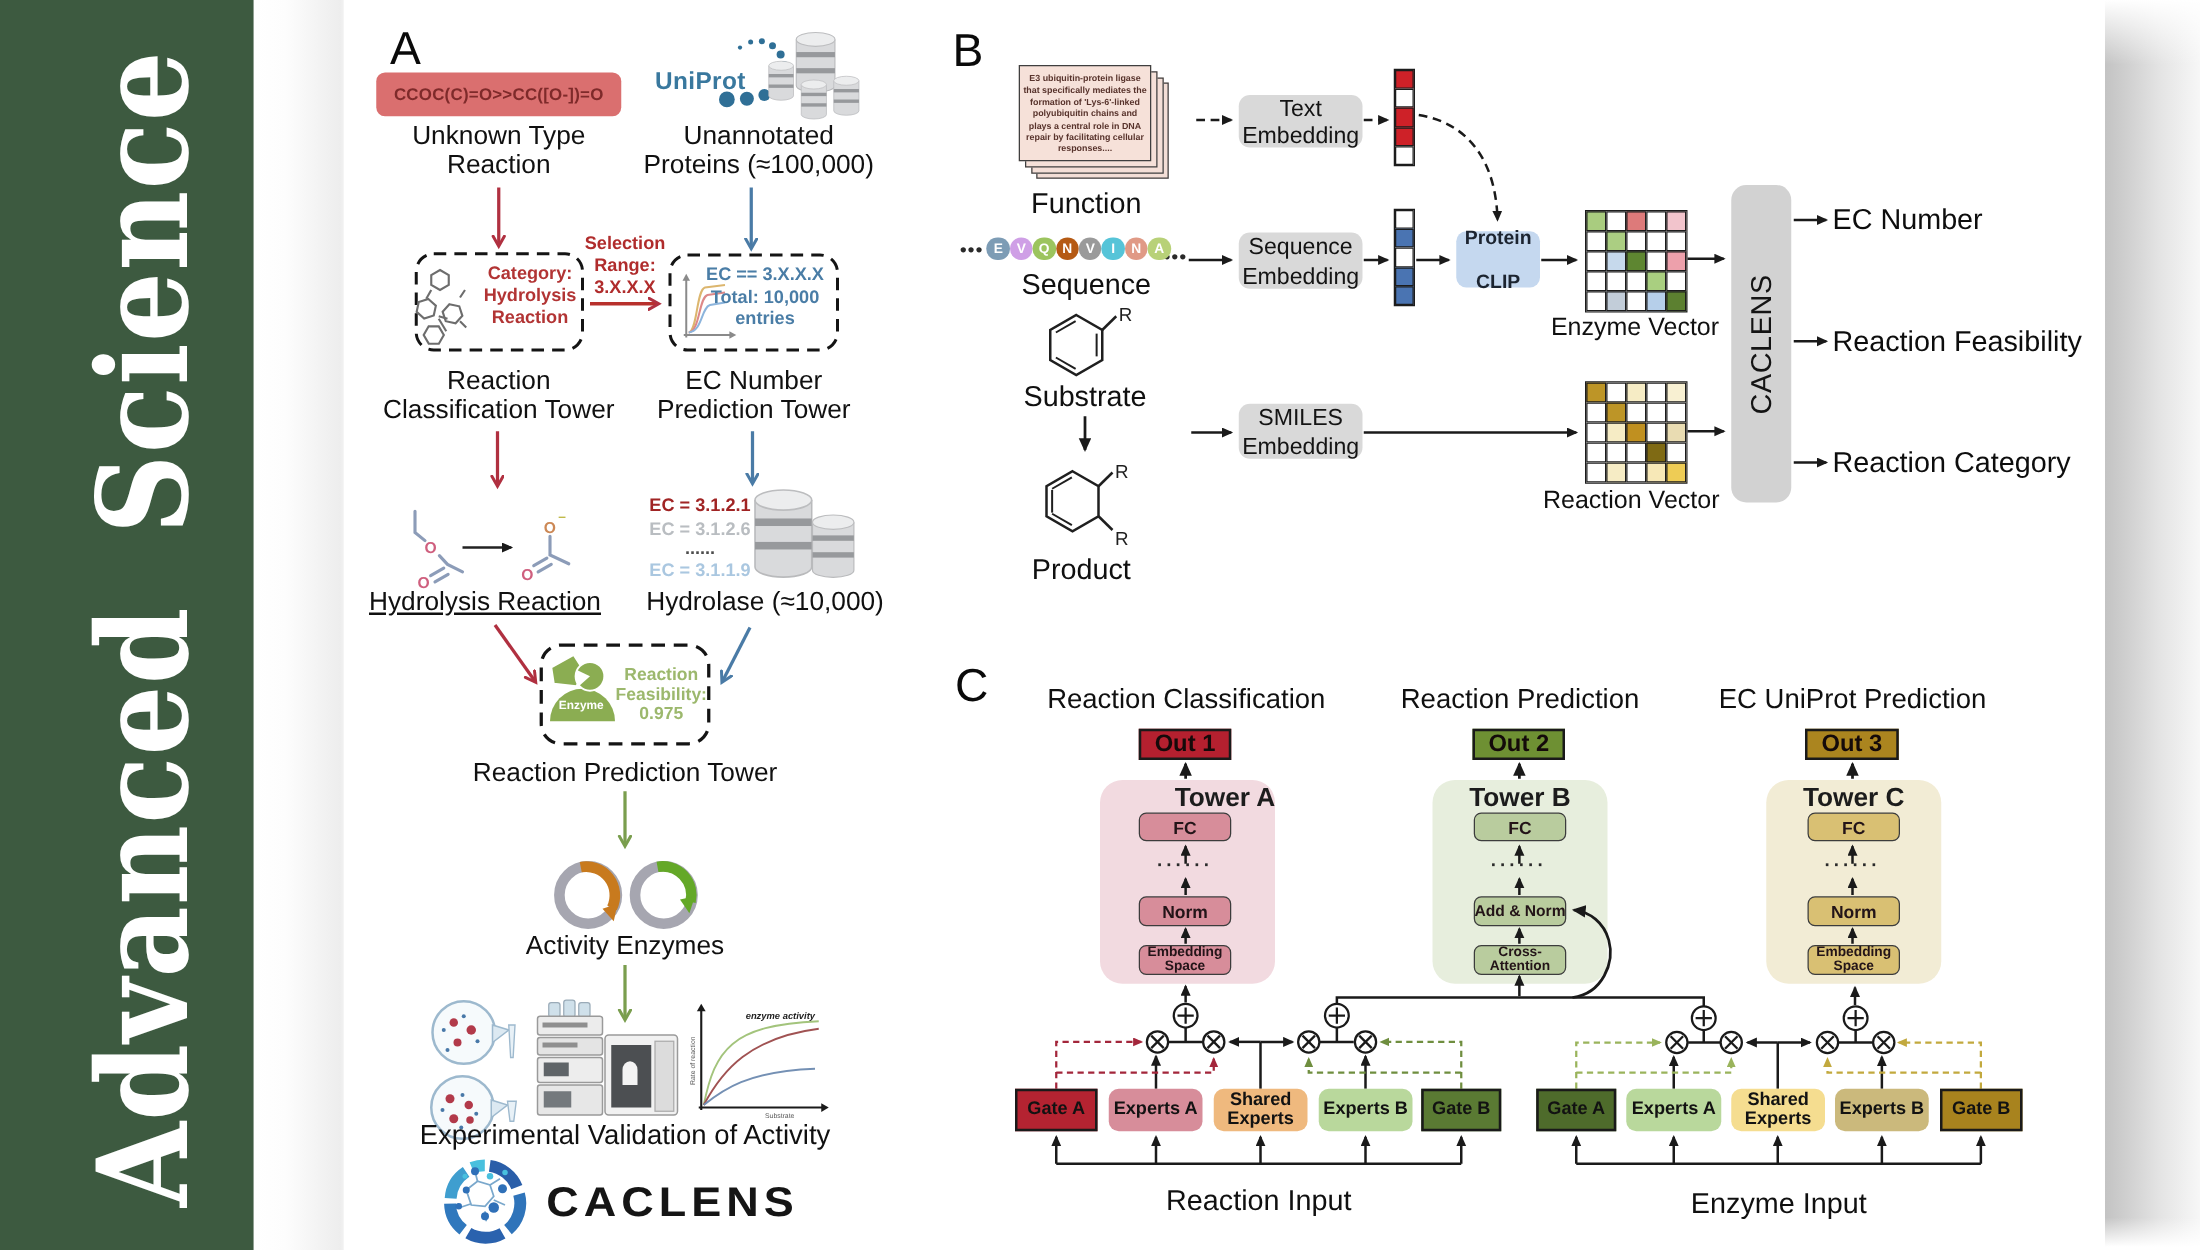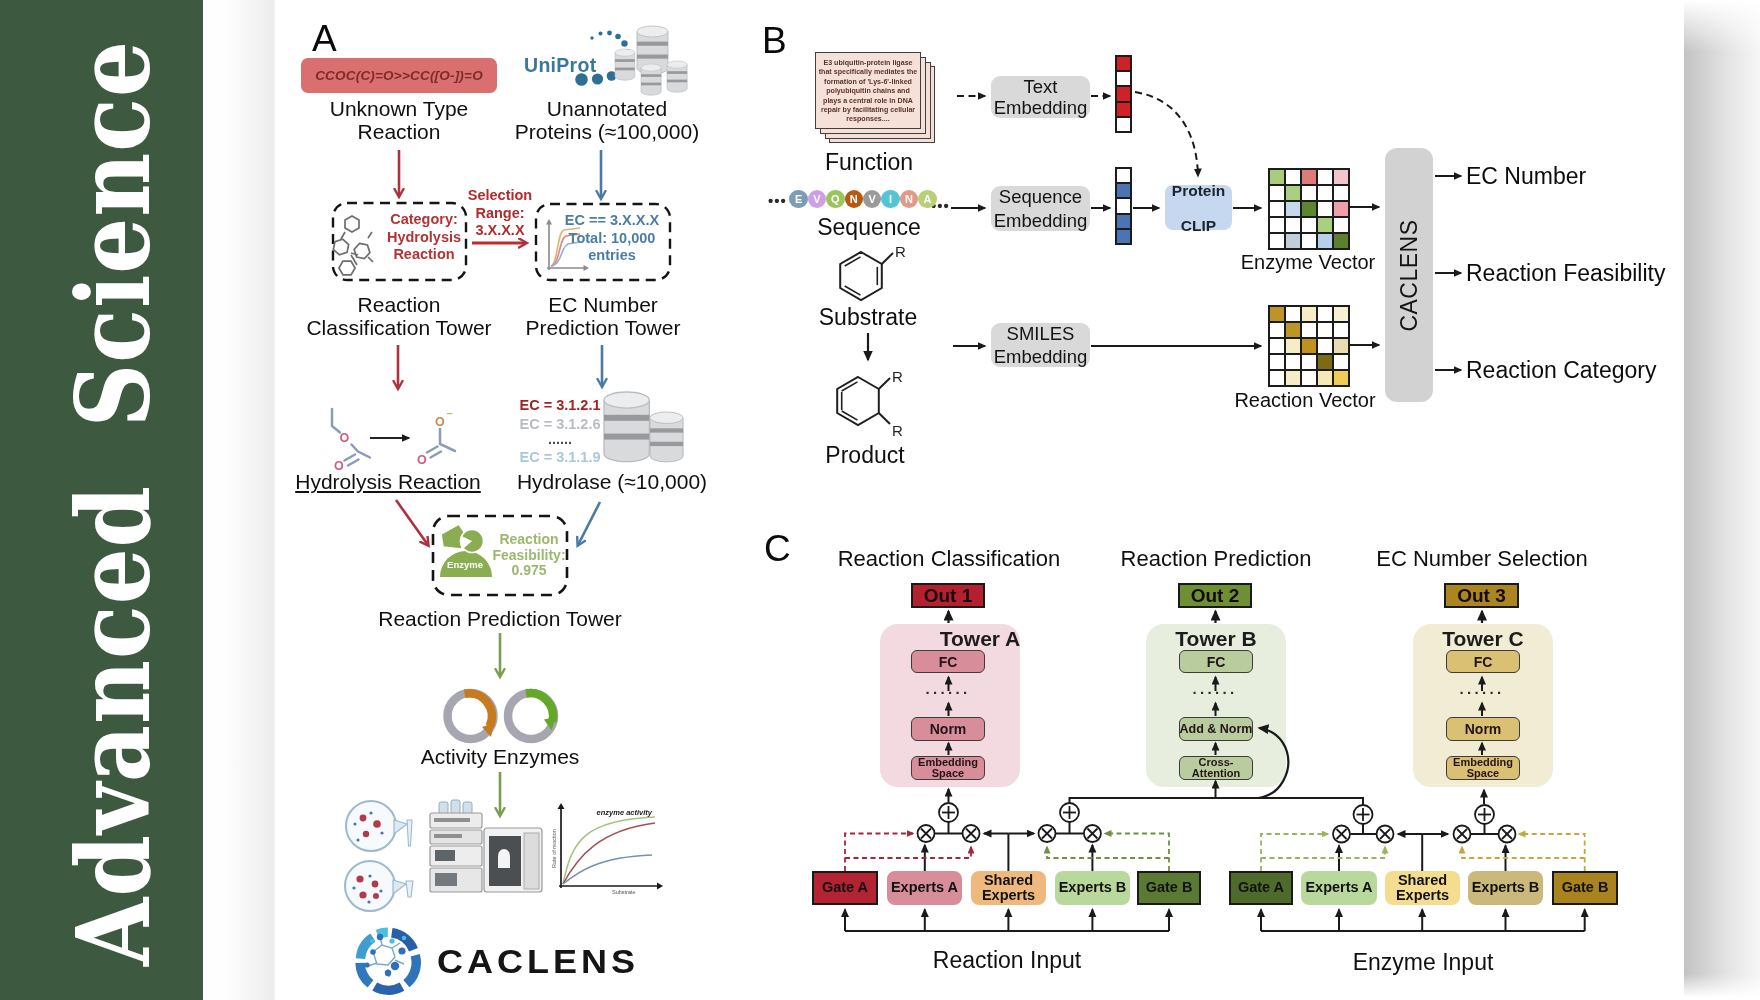--- a/index.html
+++ b/index.html
@@ -502,21 +502,21 @@
       <g>
           <circle cx="1507" cy="834" r="8.5"></circle>
           <line x1="1502" y1="829" x2="1512" y2="839"></line>
           <line x1="1512" y1="829" x2="1502" y2="839"></line>
         </g>
     </g>
   </svg>
 
   <div class="panel-label" style="left:312px; top:18px;">A</div>
 
-  <div class="smiles-box" style="left: 301px; top: 58px; width: 196px; height: 35px; background-color: rgb(218, 111, 111); color: rgb(126, 42, 42); font-style: italic;">
+  <div class="smiles-box" style="left: 301px; top: 58px; width: 196px; height: 35px; background-color: rgb(218, 111, 111); color: rgb(126, 42, 42);">
     <span>CCOC(C)=O&gt;&gt;CC([O-])=O</span>
   </div>
 
   <div class="cap" style="left:399px; top:97px;">
     <div>Unknown Type</div>
     <div>Reaction</div>
   </div>
 
   <div class="uniprot" style="left: 524px; top: 54px; color: rgb(57, 120, 158);">UniProt</div>
 
@@ -564,20 +564,21 @@
   <div class="hl" style="left:465px; top:559px; transform:translateX(-50%); color:#fff; font-size:9.5px; font-weight:bold; z-index:5;">Enzyme</div>
 
   <div class="redtxt" style="left: 529px; top: 532px; font-size: 14px; line-height: 15.5px; color: rgb(156, 184, 109);">
     <div>Reaction</div>
     <div>Feasibility:</div>
     <div>0.975</div>
   </div>
 
   <div class="cap" style="left:500px; top:607px;">Reaction Prediction Tower</div>
   <div class="cap" style="left:500px; top:745px;">Activity Enzymes</div>
+  <div class="cap" style="left:500px; top:896px; font-size:22px;">Experimental Validation of Activity</div>
 
   <div class="wordmark" style="left:437px; top:941px;">CACLENS</div>
 
   <div class="panel-label" style="left:762px; top:20px;">B</div>
 
   <div class="pages" style="left:815px; top:52px; width:121px; height:92px;">
     <div class="page" style="left:14.4px; top:14.4px; width:106px; height:77px; background:#f3ded6;"></div>
     <div class="page" style="left:9.6px; top:9.6px; width:106px; height:77px; background:#f4dfd7;"></div>
     <div class="page" style="left:4.8px; top:4.8px; width:106px; height:77px; background:#f5e0d8;"></div>
     <div class="page" style="left:0; top:0; width:106px; height:77px; background:#f6e1d9;">
@@ -699,21 +700,21 @@
   </div>
 
   <div class="outlabel" style="left:1466px; top:176px;">EC Number</div>
   <div class="outlabel" style="left:1466px; top:273px;">Reaction Feasibility</div>
   <div class="outlabel" style="left:1466px; top:370px;">Reaction Category</div>
 
   <div class="panel-label" style="left:764px; top:528px;">C</div>
 
   <div class="chead" style="left:949px; top:546px;">Reaction Classification</div>
   <div class="chead" style="left:1216px; top:546px;">Reaction Prediction</div>
-  <div class="chead" style="left:1482px; top:546px;">EC Number Selection</div>
+  <div class="chead" style="left:1482px; top:546px;">EC UniProt Prediction</div>
 
   <div class="outbox" style="left: 911px; top: 583px; width: 74px; height: 25px; background-color: rgb(181, 32, 47);">
     <span>Out 1</span>
   </div>
   <div class="outbox" style="left: 1178px; top: 583px; width: 74px; height: 25px; background-color: rgb(110, 144, 51);">
     <span>Out 2</span>
   </div>
   <div class="outbox" style="left: 1444px; top: 583px; width: 75px; height: 25px; background-color: rgb(171, 133, 31);">
     <span>Out 3</span>
   </div>

